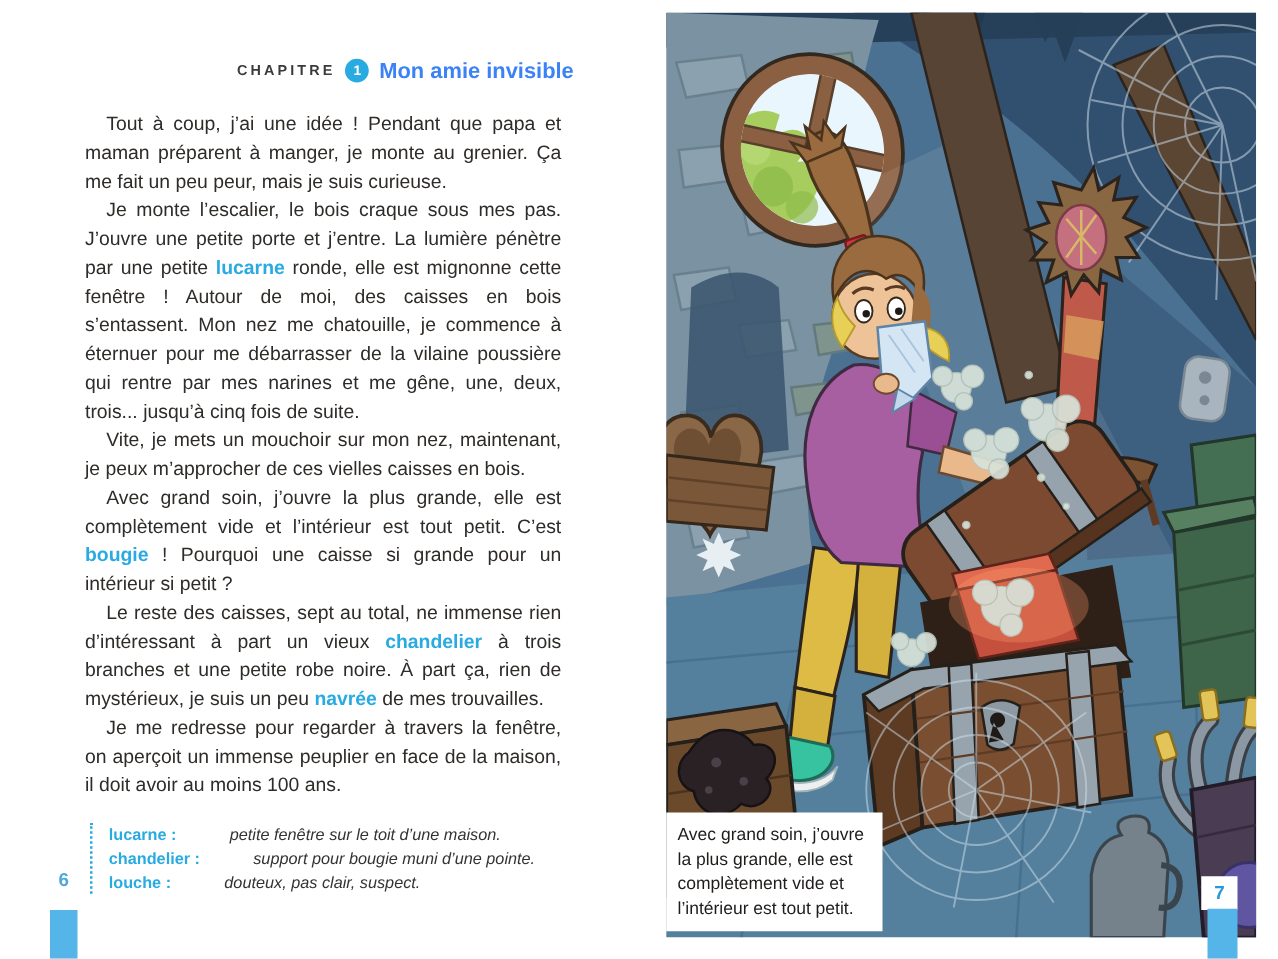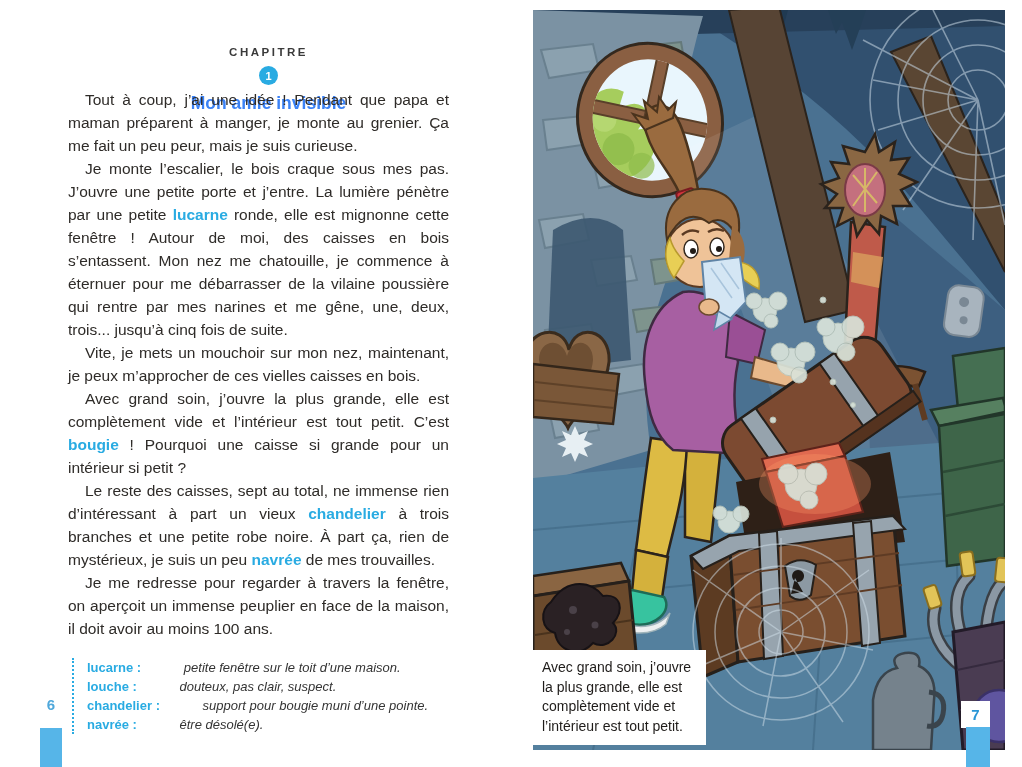--- a/index.html
+++ b/index.html
@@ -3,21 +3,21 @@
 <meta charset="utf-8">
 <style>
   html,body{margin:0;padding:0;}
   body{
     width:1022px;height:767px;position:relative;background:#ffffff;
     font-family:"Liberation Sans", sans-serif;color:#2e2b28;overflow:hidden;
   }
   
   .chapter-header{
     position:absolute;top:46px;left:78px;width:381px;
-    display:flex;justify-content:flex-end;align-items:center;gap:8px;flex-direction:column;
+    display:flex;justify-content:flex-end;align-items:center;gap:8px;
   }
   .kicker{font-size:11.5px;font-weight:bold;letter-spacing:2.5px;color:#3a3a3a;}
   .chapter-badge{
     width:19px;height:19px;border-radius:50%;background:#29ABE2;color:#fff;
     font-size:11px;font-weight:bold;display:flex;align-items:center;justify-content:center;
   }
   .chapter-title{font-size:17.5px;font-weight:bold;color:#3b82f6;}
   .story{
     position:absolute;left:68px;top:88px;width:381px;
     font-size:15.5px;line-height:23px;text-align:justify;color:#2e2b28;
@@ -66,23 +66,22 @@
   <p><span>Tout à coup, j’ai une idée ! Pendant que papa et maman préparent à manger, je monte au grenier. Ça me fait un peu peur, mais je suis curieuse.</span></p>
   <p><span>Je monte l’escalier, le bois craque sous mes pas. J’ouvre une petite porte et j’entre. La lumière pénètre par une petite </span><span class="kw">lucarne</span><span> ronde, elle est mignonne cette fenêtre ! Autour de moi, des caisses en bois s’entassent. Mon nez me chatouille, je commence à éternuer pour me débarrasser de la vilaine poussière qui rentre par mes narines et me gêne, une, deux, trois... jusqu’à cinq fois de suite.</span></p>
   <p><span>Vite, je mets un mouchoir sur mon nez, maintenant, je peux m’approcher de ces vielles caisses en bois.</span></p>
   <p><span>Avec grand soin, j’ouvre la plus grande, elle est complètement vide et l’intérieur est tout petit. C’est </span><span class="kw">bougie</span><span> ! Pourquoi une caisse si grande pour un intérieur si petit ?</span></p>
   <p><span>Le reste des caisses, sept au total, ne immense rien d’intéressant à part un vieux </span><span class="kw">chandelier</span><span> à trois branches et une petite robe noire. À part ça, rien de mystérieux, je suis un peu </span><span class="kw">navrée</span><span> de mes trouvailles.</span></p>
   <p><span>Je me redresse pour regarder à travers la fenêtre, on aperçoit un immense peuplier en face de la maison, il doit avoir au moins 100 ans.</span></p>
 </div>
 
 <div class="vocab">
   <div><span class="term">lucarne :</span> <span class="def">petite fenêtre sur le toit d’une maison.</span></div>
+  <div><span class="term">chandelier :</span> <span class="def">support pour bougie muni d’une pointe.</span></div>
   <div><span class="term">louche :</span> <span class="def">douteux, pas clair, suspect.</span></div>
-  <div><span class="term">chandelier :</span> <span class="def">support pour bougie muni d’une pointe.</span></div>
-  <div><span class="term">navrée :</span> <span class="def">être désolé(e).</span></div>
 </div>
 
 <div class="pagenum-left">6</div>
 <div class="tab tab-left"></div>
 
 <div class="illustration">
 <svg width="472" height="740" viewBox="0 0 472 740" xmlns="http://www.w3.org/2000/svg">
   <defs>
     <clipPath id="winClip">
           <ellipse cx="0" cy="0" rx="57" ry="61"></ellipse>

